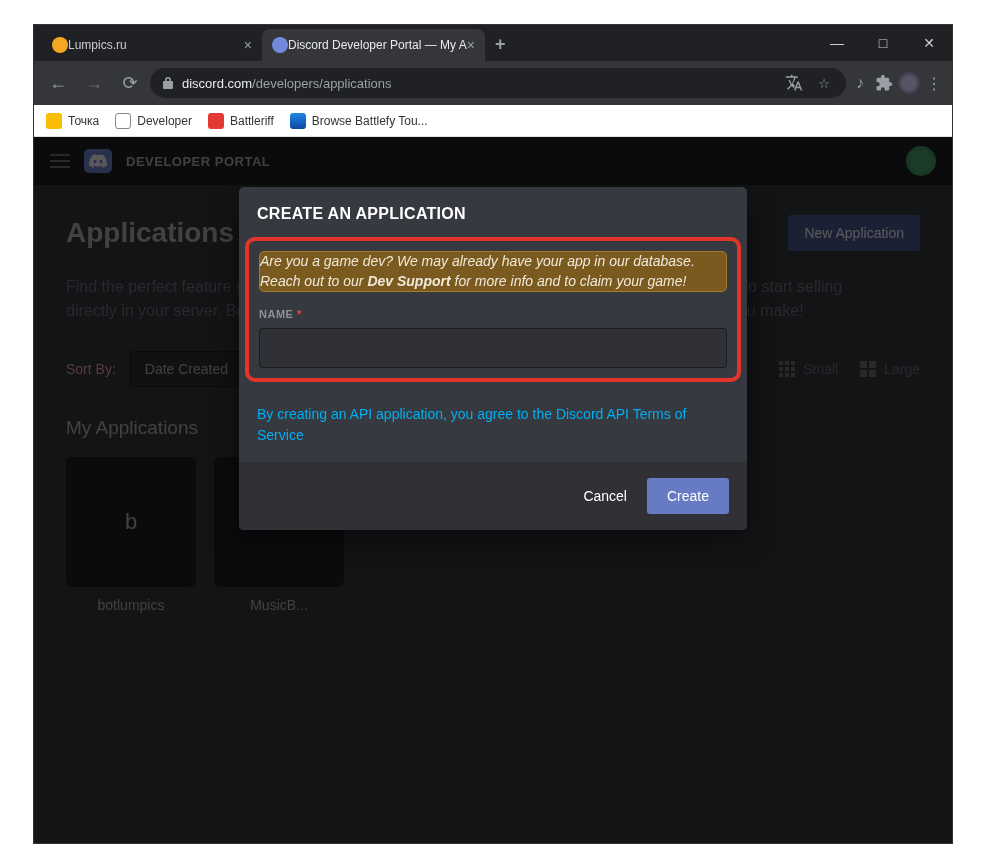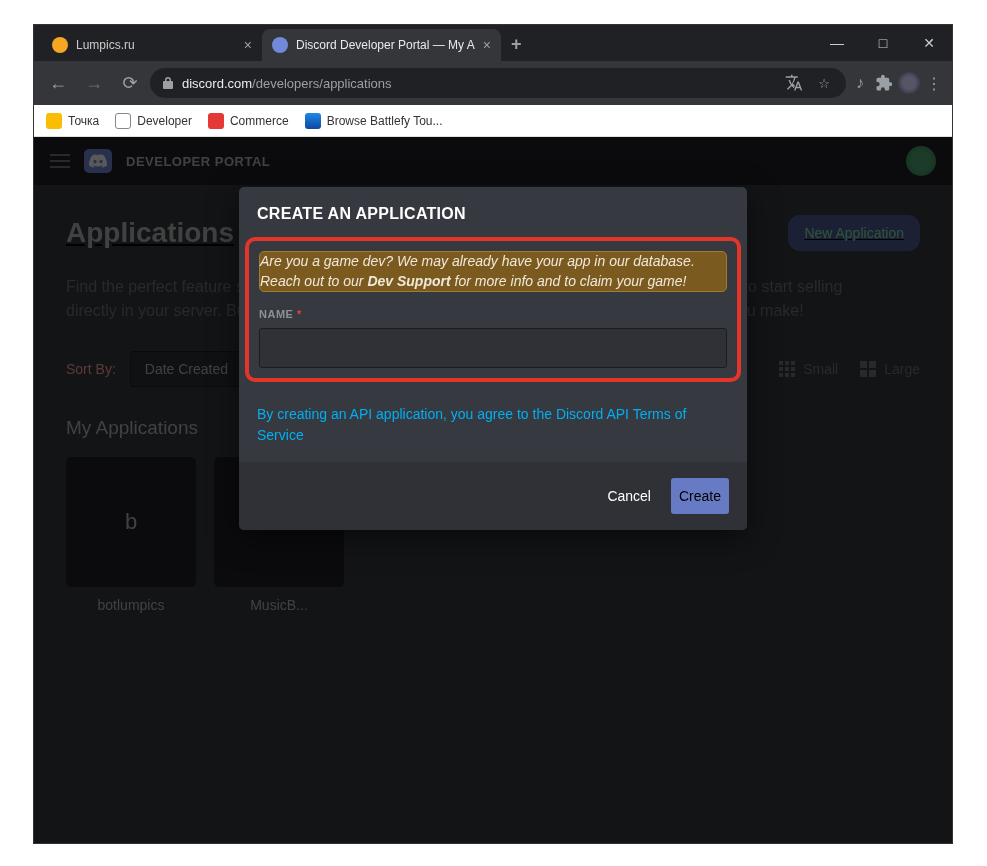--- a/index.html
+++ b/index.html
@@ -2,21 +2,21 @@
 <html><head>
 <meta charset="utf-8">
 <style>
 * { box-sizing: border-box; margin: 0; padding: 0; font-family: -apple-system, BlinkMacSystemFont, "Segoe UI", Helvetica, Arial, sans-serif; }
 body { width: 987px; height: 866px; background: #fff; overflow: hidden; position: relative; }
 
 
 .browser-frame { position: absolute; top: 24px; left: 33px; width: 920px; height: 820px; background: #fff; border: 1px solid #333; }
 .browser-top { height: 80px; background: #2b2b2b; }
 .tab-strip { height: 36px; background: #202124; display: flex; align-items: flex-end; padding-left: 8px; }
-.tab { height: 32px; border-radius: 8px 8px 0 0; display: flex; align-items: center; padding: 0 10px; gap: 8px; font-size: 12px; color: #ccc; min-width: 220px; position: relative; }
+.tab { height: 32px; border-radius: 8px 8px 0 0; display: flex; align-items: center; padding: 0 10px; font-size: 12px; color: #ccc; min-width: 220px; position: relative; }
 .tab.active { background: #35363a; color: #e8eaed; }
 .tab .favicon { width: 16px; height: 16px; border-radius: 50%; display: inline-flex; align-items: center; justify-content: center; }
 .tab .close { margin-left: auto; font-size: 14px; color: #9aa0a6; }
 .new-tab { color: #9aa0a6; padding: 6px 10px; font-size: 18px; font-weight: bold; }
 .win-ctrls { position: absolute; right: 0; top: 0; display: flex; }
 .win-ctrl { width: 46px; height: 36px; display: flex; align-items: center; justify-content: center; color: #ccc; font-size: 14px; }
 .addr-row { height: 44px; background: #35363a; display: flex; align-items: center; padding: 0 8px; gap: 4px; }
 .nav-btn { width: 32px; height: 32px; display: flex; align-items: center; justify-content: center; color: #9aa0a6; font-size: 18px; border-radius: 50%; }
 .addr-bar { flex: 1; height: 30px; background: #202124; border-radius: 15px; display: flex; align-items: center; padding: 0 12px; color: #9aa0a6; font-size: 13px; gap: 8px; }
 .addr-bar .domain { color: #e8eaed; }
@@ -30,23 +30,23 @@
 
 .page { position: absolute; top: 112px; left: 0; right: 0; bottom: 0; background: #36393f; overflow: hidden; }
 .overlay-dim { position: absolute; inset: 0; background: rgba(0,0,0,0.65); z-index: 5; }
 .dp-header { height: 48px; background: #202225; display: flex; align-items: center; padding: 0 16px; gap: 14px; }
 .ham { width: 20px; height: 14px; display: flex; flex-direction: column; justify-content: space-between; }
 .ham span { height: 2px; background: #72767d; }
 .dp-logo { width: 28px; height: 24px; background: #7289da; border-radius: 5px; display: flex; align-items: center; justify-content: center; color: #fff; font-size: 14px; }
 .dp-title { color: #b9bbbe; font-size: 13px; font-weight: 700; letter-spacing: 0.5px; }
 .dp-avatar { width: 30px; height: 30px; border-radius: 50%; background: radial-gradient(circle, #5a7 40%, #385); margin-left: auto; }
 .dp-body { padding: 30px 32px; }
-.apps-head { display: flex; align-items: center; margin-bottom: 24px; text-decoration: underline; }
+.apps-head { display: flex; align-items: center; margin-bottom: 24px; }
 .apps-title { color: #b9bbbe; font-size: 28px; font-weight: 600; }
-.new-app-btn { margin-left: auto; background: #4f5d99; color: #86efac; padding: 10px 16px; border-radius: 12px; font-size: 14px; }
+.new-app-btn { margin-left: auto; background: #4f5d99; color: #ffffff; padding: 10px 16px; border-radius: 3px; font-size: 14px; }
 .apps-desc { color: #72767d; font-size: 16px; line-height: 1.5; max-width: 830px; margin-bottom: 28px; }
 .sort-row { display: flex; align-items: center; gap: 14px; margin-bottom: 30px; }
 .sort-label { color: #fca5a5; font-size: 14px; }
 .sort-sel { border: 1px solid #222; background: #2f3136; color: #b9bbbe; padding: 9px 14px; border-radius: 3px; font-size: 14px; display: flex; align-items: center; gap: 30px; }
 .view-toggle { margin-left: auto; display: flex; gap: 22px; align-items: center; color: #72767d; font-size: 14px; }
 .view-opt { display: flex; align-items: center; gap: 8px; }
 .my-apps { color: #b9bbbe; font-size: 19px; font-weight: 500; margin-bottom: 18px; }
 .app-grid { display: flex; gap: 18px; }
 .app-card { width: 130px; }
 .app-thumb { width: 130px; height: 130px; background: #202225; border-radius: 5px; display: flex; align-items: center; justify-content: center; color: #b9bbbe; font-size: 22px; font-weight: 500; }
@@ -59,21 +59,21 @@
 .modal-title { color: #fff; font-size: 16px; font-weight: 700; letter-spacing: 0.3px; margin-bottom: 14px; }
 .highlight-box { border: 4px solid #e4352b; border-radius: 10px; padding: 10px; margin: 0 -12px 14px -12px; }
 .notice { background: #7a5a1f; border: 1px solid #a27b2f; border-radius: 5px; color: #f0e8d9; font-size: 14px; line-height: 1.4; margin-bottom: 16px; font-style: italic; }
 .notice b { font-weight: 700; }
 .field-label { color: #8e9297; font-size: 11px; font-weight: 700; letter-spacing: 0.5px; margin-bottom: 8px; }
 .field-label .req { color: #ed4245; }
 .name-input { width: 100%; height: 40px; background: #2f3136; border: 1px solid #1b1c1f; border-radius: 3px; color: #dcddde; padding: 0 10px; font-size: 15px; }
 .tos { color: #00aff4; font-size: 14px; line-height: 1.5; padding: 4px 18px 16px 18px; }
 .modal-footer { background: #2f3136; padding: 16px 18px; display: flex; justify-content: flex-end; gap: 20px; align-items: center; }
 .btn-cancel { color: #fff; font-size: 14px; background: transparent; border: none; }
-.btn-create { background: #677bc4; color: #000000; padding: 10px 8px; border-radius: 3px; font-size: 14px; border: none; }
+.btn-create { background: #677bc4; color: #ffffff; padding: 10px 20px; border-radius: 3px; font-size: 14px; border: none; }
 
 svg { display: block; }
 </style>
 </head>
 <body>
 
 <div class="browser-frame">
   <div class="browser-top">
     <div class="tab-strip">
       <div class="tab">
@@ -127,21 +127,21 @@
     <div class="bk">
         <span class="bk-ico" style="background:#fbbc04"></span>
         <span>Точка</span>
       </div>
     <div class="bk">
         <span class="bk-ico" style="background:#fff;border:1px solid #888"></span>
         <span>Developer</span>
       </div>
     <div class="bk">
         <span class="bk-ico" style="background:#e53935"></span>
-        <span>Commerce</span>
+        <span>Battleriff</span>
       </div>
     <div class="bk">
         <span class="bk-ico" style="background:linear-gradient(#1e88e5,#0d47a1)"></span>
         <span>Browse Battlefy Tou...</span>
       </div>
   </div>
 
   <div class="page">
     <div class="dp-header">
       <div class="ham">

